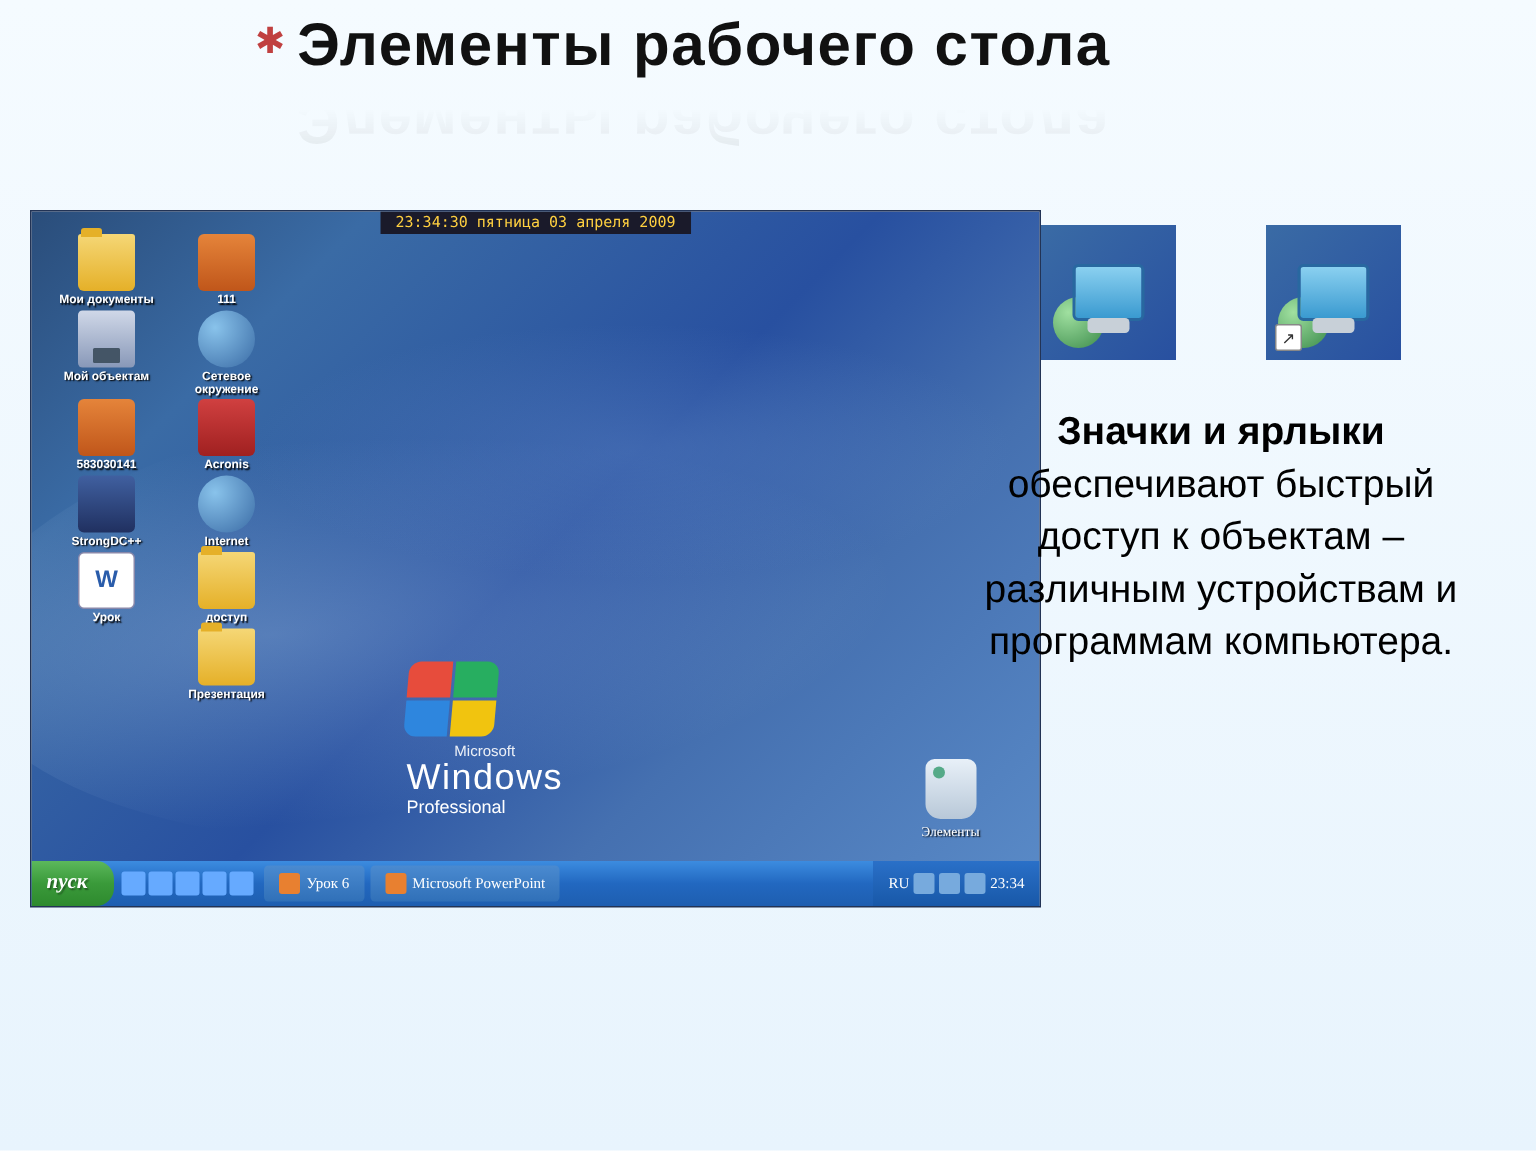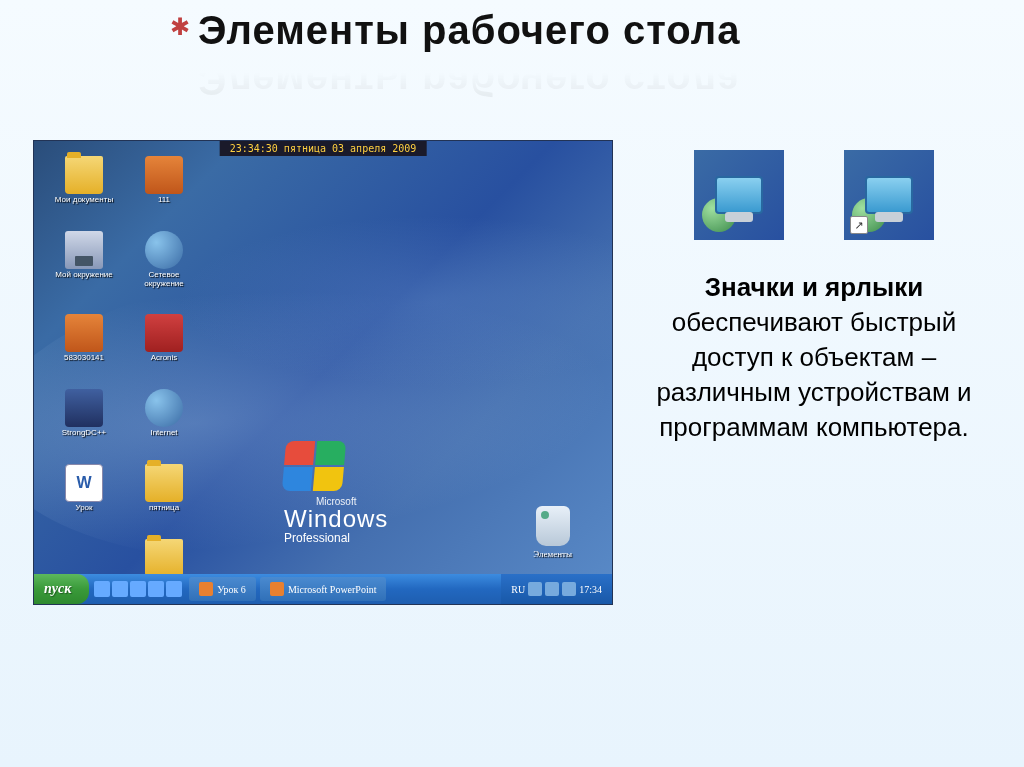--- a/index.html
+++ b/index.html
@@ -39,22 +39,22 @@
       color: #111;
       letter-spacing: 1px;
       transform: scaleY(-1);
       opacity: 0.15;
       -webkit-mask-image: linear-gradient(to bottom, rgba(0,0,0,0.5), transparent 70%);
       mask-image: linear-gradient(to bottom, rgba(0,0,0,0.5), transparent 70%);
     }
     .screenshot {
       position: absolute;
       top: 140px;
-      left: 33px;
-      width: 580px;
+      left: 20px;
+      width: 674px;
       height: 465px;
       background: linear-gradient(135deg, #2a4d7a 0%, #3a6ba5 20%, #2850a0 50%, #4570b0 70%, #5a8bc8 100%);
       border: 1px solid #223355;
       overflow: hidden;
     }
     .wave1 {
       position: absolute;
       top: 120px;
       left: -50px;
       width: 700px;
@@ -71,21 +71,22 @@
       height: 200px;
       background: radial-gradient(ellipse at 50% 50%, rgba(100,140,200,0.4), transparent 60%);
       border-radius: 50%;
     }
     .desktop-icons {
       position: absolute;
       top: 15px;
       left: 15px;
       display: grid;
       grid-template-columns: 70px 70px;
-      gap: 26px 10px;
+      gap: 2px 10px;
+      font-weight: bold;
     }
     .desktop-icon {
       display: flex;
       flex-direction: column;
       align-items: center;
       width: 70px;
     }
     .icon-box {
       width: 38px;
       height: 38px;
@@ -310,21 +311,21 @@
   <div class="desktop-icon">
         <div class="icon-box folder-icon"></div>
         <div class="icon-label">Мои документы</div>
       </div>
       <div class="desktop-icon">
         <div class="icon-box jpg-icon"></div>
         <div class="icon-label">111</div>
       </div>
       <div class="desktop-icon">
         <div class="icon-box mycomp-icon"></div>
-        <div class="icon-label">Мой окружение</div>
+        <div class="icon-label">Мой объектам</div>
       </div>
       <div class="desktop-icon">
         <div class="icon-box net-icon"></div>
         <div class="icon-label">Сетевое окружение</div>
       </div>
       <div class="desktop-icon">
         <div class="icon-box jpg-icon"></div>
         <div class="icon-label">583030141</div>
       </div>
       <div class="desktop-icon">
@@ -338,21 +339,21 @@
       <div class="desktop-icon">
         <div class="icon-box net-icon"></div>
         <div class="icon-label">Internet</div>
       </div>
       <div class="desktop-icon">
         <div class="icon-box word-icon"></div>
         <div class="icon-label">Урок</div>
       </div>
       <div class="desktop-icon">
         <div class="icon-box folder-icon"></div>
-        <div class="icon-label">пятница</div>
+        <div class="icon-label">доступ</div>
       </div>
       <div class="desktop-icon"></div>
       <div class="desktop-icon">
         <div class="icon-box folder-icon"></div>
         <div class="icon-label">Презентация</div>
       </div>
       <div class="desktop-icon"></div>
     </div>
 
   <div class="win-logo">
@@ -389,21 +390,21 @@
       </div>
     <div class="task-item">
         <div class="ti-ico"></div>
         <span>Microsoft PowerPoint</span>
       </div>
     <div class="tray">
       <span>RU</span>
       <div class="tray-ico"></div>
       <div class="tray-ico"></div>
       <div class="tray-ico"></div>
-      <span>17:34</span>
+      <span>23:34</span>
     </div>
   </div>
 </div>
 
 <div class="side-icons">
   <div class="side-tile">
     <div class="globe-back"></div>
     <div class="monitor-icon"></div>
   </div>
   <div class="side-tile">

